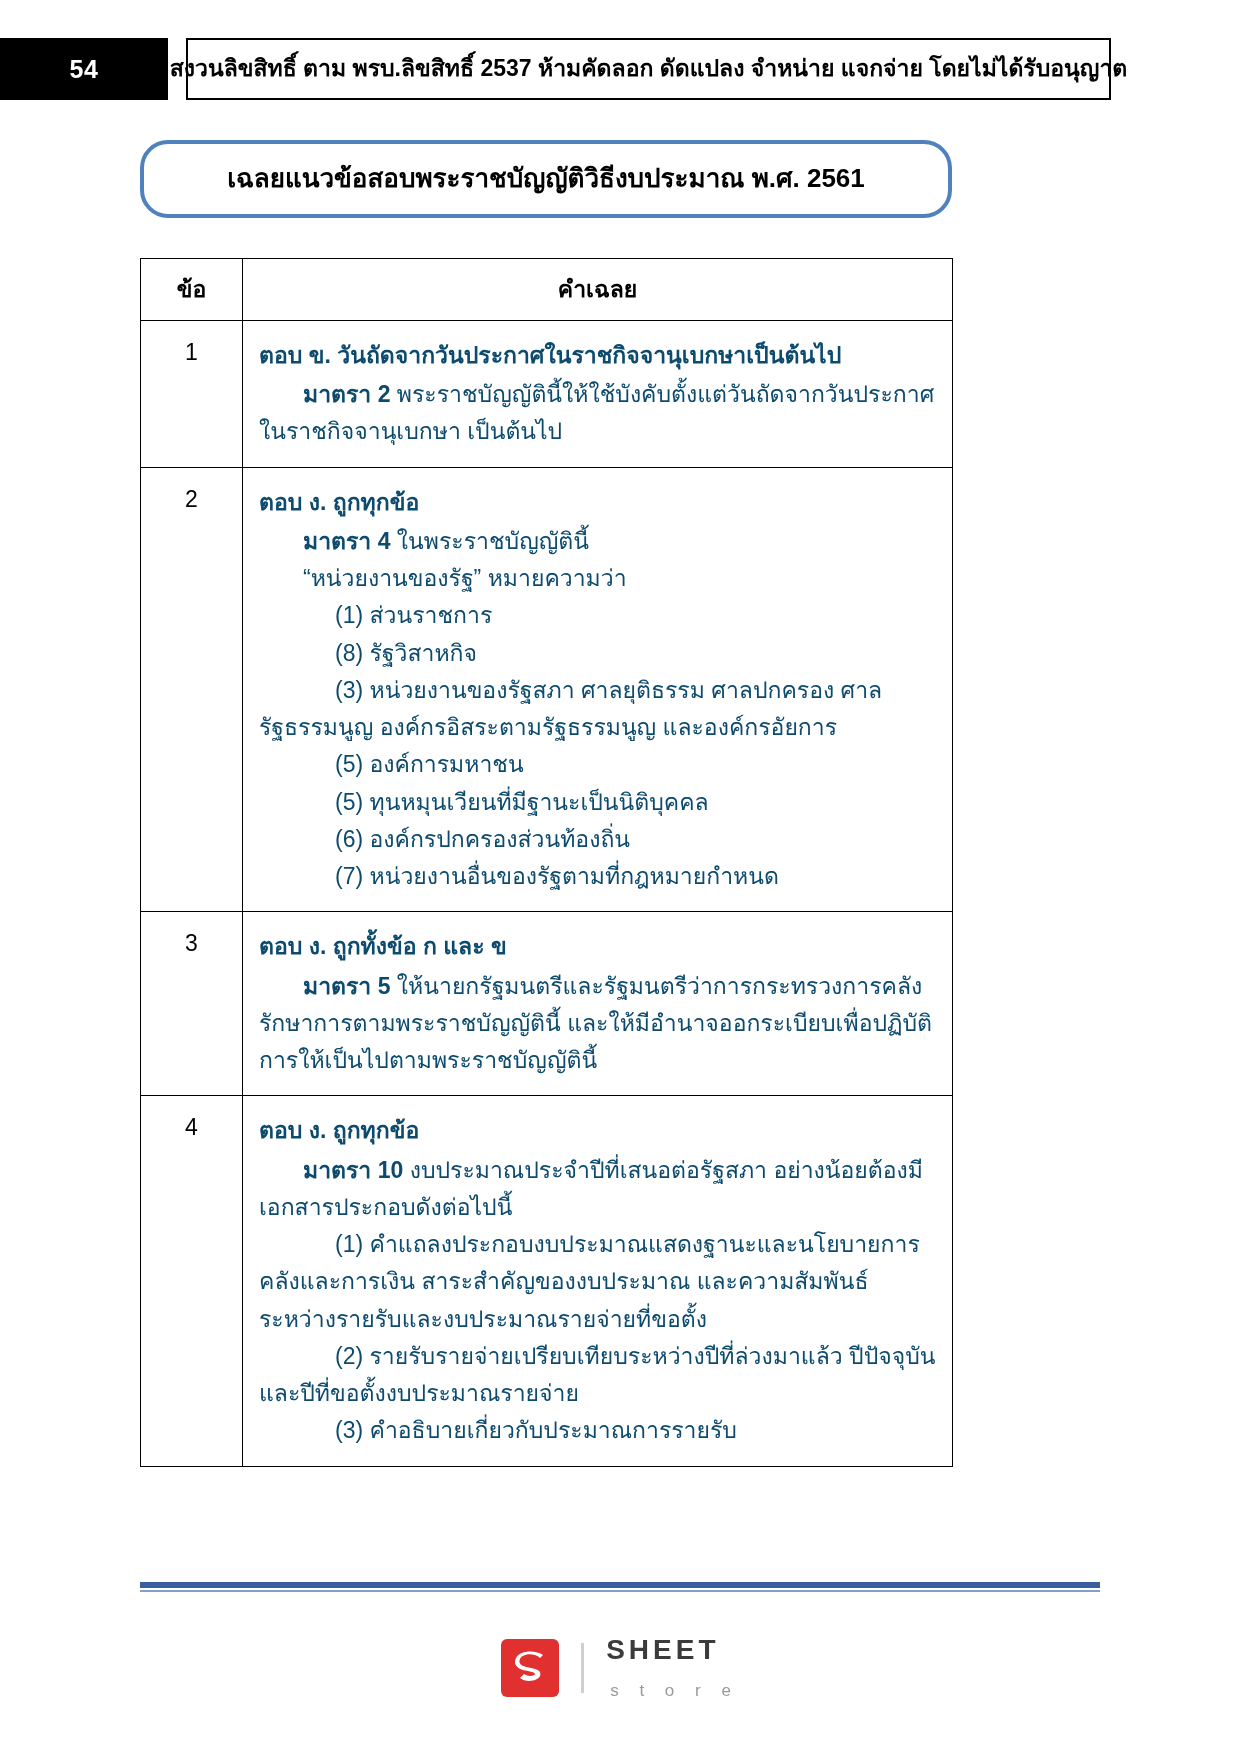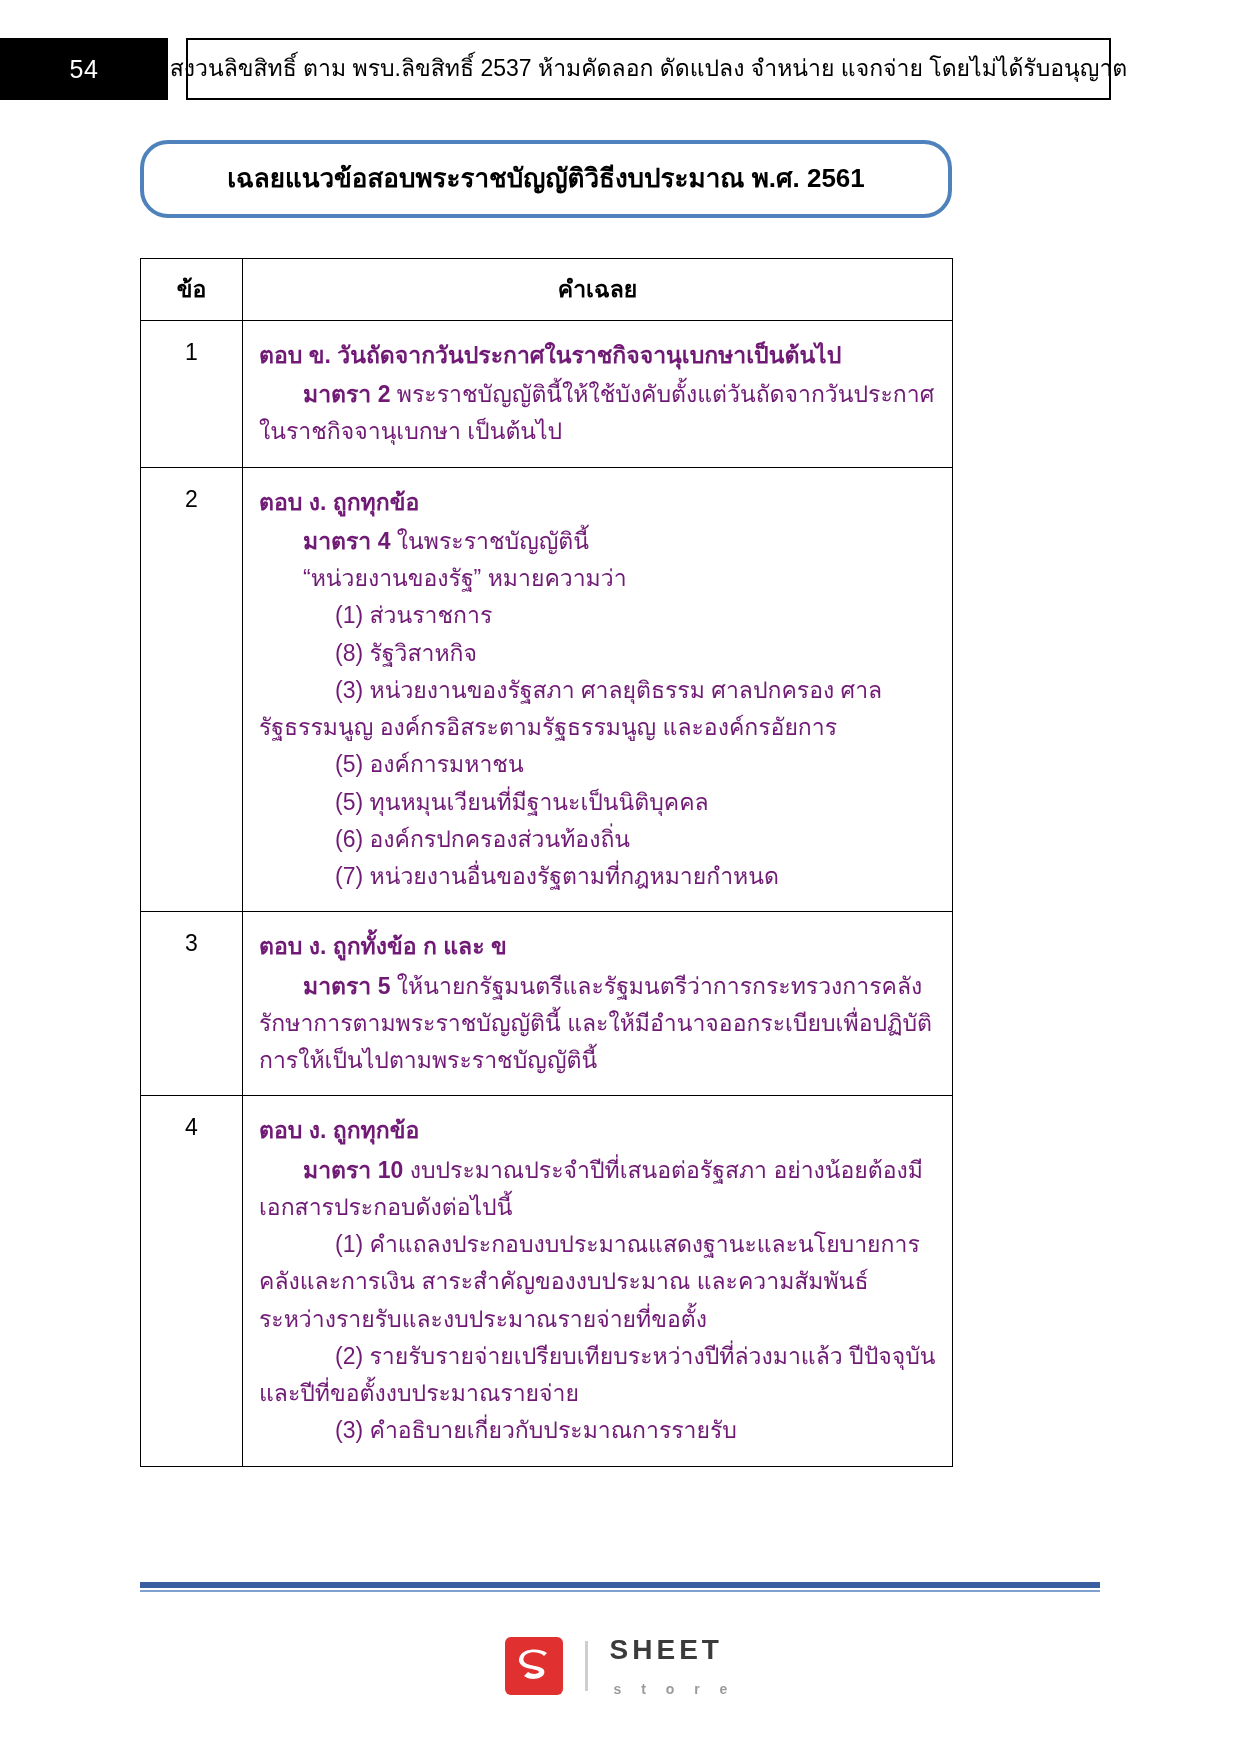--- a/index.html
+++ b/index.html
@@ -19,20 +19,21 @@
     overflow: hidden;
   }
 
   
   .header {
     position: absolute;
     top: 38px;
     left: 0;
     width: 1240px;
     height: 62px;
+    font-weight: bold;
   }
 
   .page-number-box {
     position: absolute;
     left: 0;
     top: 0;
     width: 168px;
     height: 62px;
     background: #000000;
     color: #ffffff;
@@ -118,21 +119,21 @@
     text-align: center;
     font-size: 23px;
     padding: 16px 0 0 0;
     line-height: 1.35;
   }
 
   .body-cell {
     padding: 14px 18px 16px 14px;
     font-size: 23px;
     line-height: 1.62;
-    color: #701a75;
+    color: #0c4a6e;
   }
 
   .ans-head {
     font-weight: bold;
     display: block;
     margin-bottom: 2px;
   }
 
   .para {
     display: block;
@@ -198,26 +199,25 @@
   }
 
   .logo-word {
     font-size: 28px;
     font-weight: bold;
     letter-spacing: 4px;
     color: #3b3b3b;
   }
 
   .logo-sub {
-    font-size: 14px;
+    font-size: 17px;
     letter-spacing: 8px;
     color: #9a9a9a;
     padding-left: 4px;
     margin-top: 18px;
-    font-weight: bold;
   }
 
   .logo-divider {
     width: 3px;
     height: 50px;
     background: #cfcfcf;
     margin: 0 10px;
   }
 </style>
 </head>

